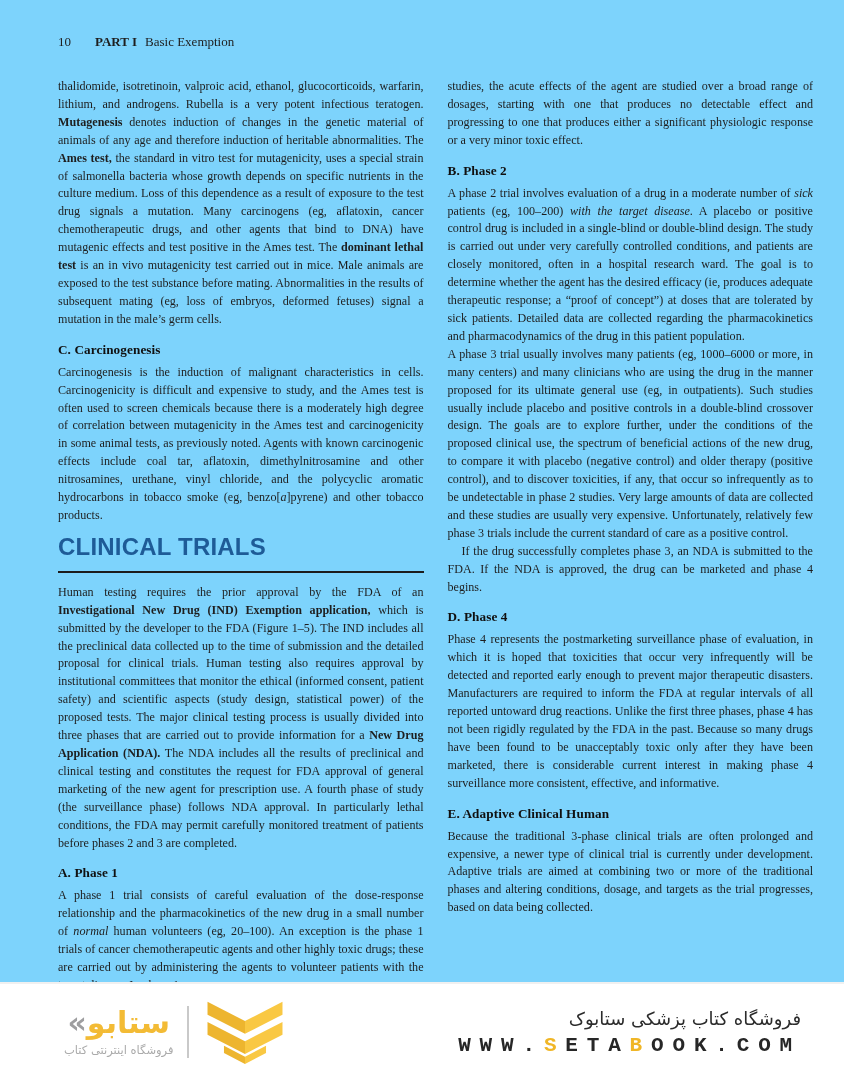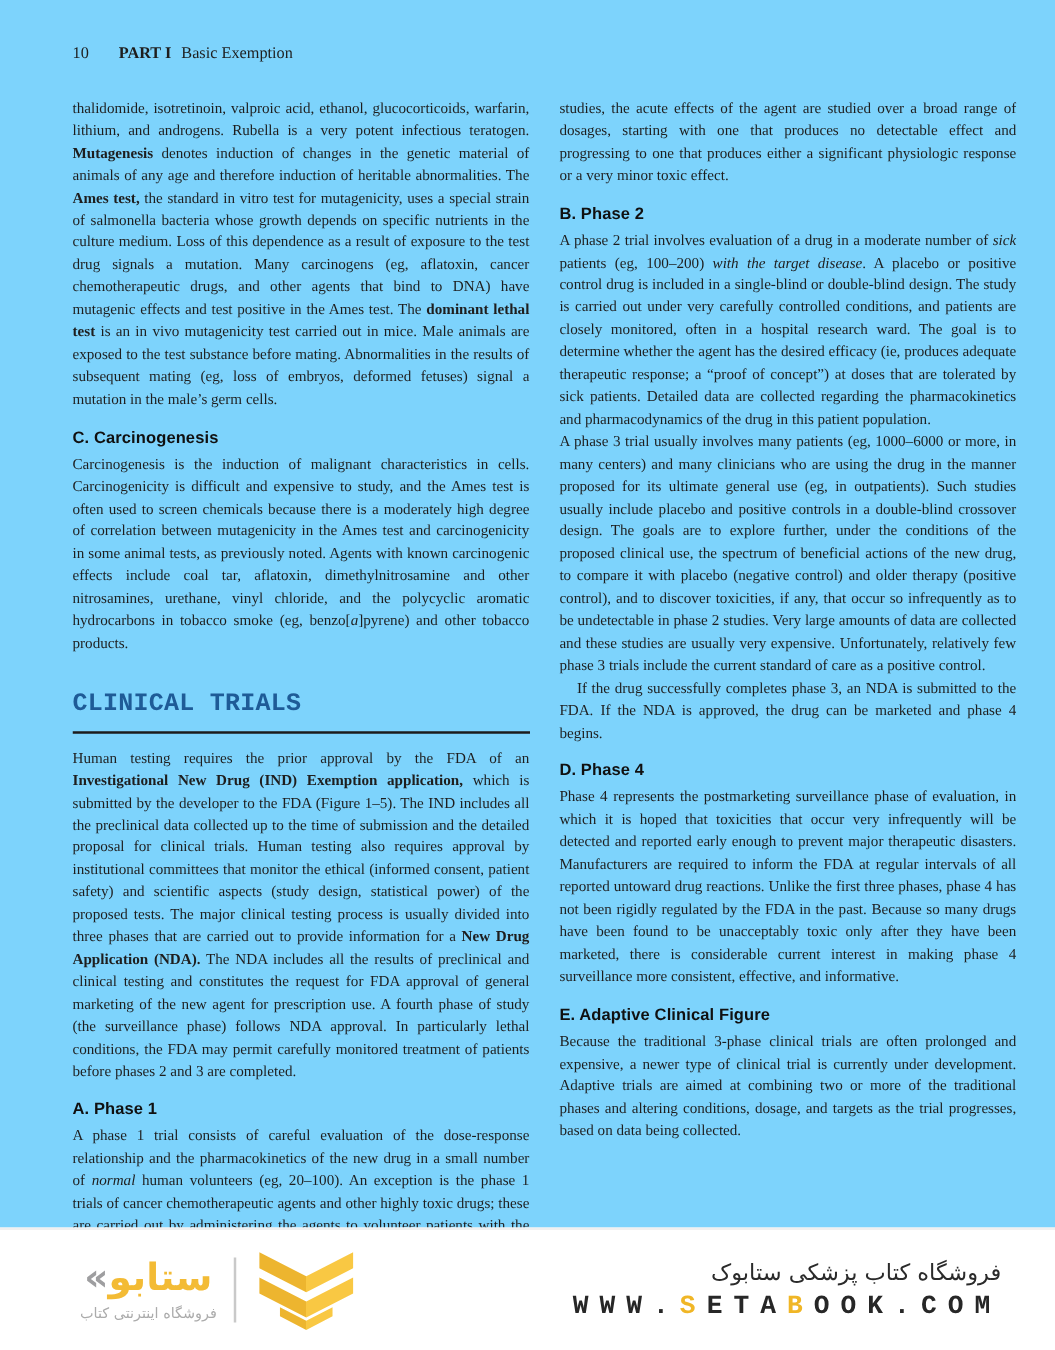--- a/index.html
+++ b/index.html
@@ -26,26 +26,26 @@
   .col p{
     margin:0;text-align:justify;font-size:12.1px;line-height:17.9px;
     hyphens:auto;-webkit-hyphens:auto;
   }
   .col p.indent{text-indent:14px;}
   .s-b{font-weight:700;}
   .s-i{font-style:italic;margin-top:13px;}
   .s-y{color:#f0b626;}
 
   h3.subhead{
-    font-family:Liberation Sans, sans-serif;font-weight:700;
+    font-family:Liberation Serif, serif;font-weight:700;
     font-size:13.2px;color:#101010;margin:13px 0 6px 0;letter-spacing:0.1px;
   }
   h2.bighead{
-    font-family:Liberation Mono, monospace;font-weight:700;
-    font-size:20px;color:#1e5b97;margin:28px 0 0 0;letter-spacing:0.2px;
+    font-family:Liberation Sans, sans-serif;font-weight:700;
+    font-size:24px;color:#1e5b97;margin:8px 0 0 0;letter-spacing:0.2px;
   }
   .rule{border-top:2px solid #1c1c1c;margin:10px 0 11px 0;height:0;}
 
   
   .footer{
     position:absolute;left:0;right:12px;bottom:0;height:98px;background:#fff;
     border-top:2px solid #f0f0f0;
     display:flex;align-items:center;justify-content:space-between;
     padding:0 54px 0 64px;box-sizing:border-box;
   }
@@ -99,21 +99,21 @@
     </div>
 
     <div class="col">
       <p><span>studies, the acute effects of the agent are studied over a broad range of dosages, starting with one that produces no detectable effect and progressing to one that produces either a significant physiologic response or a very minor toxic effect.</span></p>
       <h3 class="subhead">B. Phase 2</h3>
       <p><span>A phase 2 trial involves evaluation of a drug in a moderate number of </span><span class="s-i">sick</span><span> patients (eg, 100–200) </span><span class="s-i">with the target disease</span><span>. A placebo or positive control drug is included in a single-blind or double-blind design. The study is carried out under very carefully controlled conditions, and patients are closely monitored, often in a hospital research ward. The goal is to determine whether the agent has the desired efficacy (ie, produces adequate therapeutic response; a “proof of concept”) at doses that are tolerated by sick patients. Detailed data are collected regarding the pharmacokinetics and pharmacodynamics of the drug in this patient population.</span></p>
       <p><span>A phase 3 trial usually involves many patients (eg, 1000–6000 or more, in many centers) and many clinicians who are using the drug in the manner proposed for its ultimate general use (eg, in outpatients). Such studies usually include placebo and positive controls in a double-blind crossover design. The goals are to explore further, under the conditions of the proposed clinical use, the spectrum of beneficial actions of the new drug, to compare it with placebo (negative control) and older therapy (positive control), and to discover toxicities, if any, that occur so infrequently as to be undetectable in phase 2 studies. Very large amounts of data are collected and these studies are usually very expensive. Unfortunately, relatively few phase 3 trials include the current standard of care as a positive control.</span></p>
       <p class="indent"><span>If the drug successfully completes phase 3, an NDA is submitted to the FDA. If the NDA is approved, the drug can be marketed and phase 4 begins.</span></p>
       <h3 class="subhead">D. Phase 4</h3>
       <p><span>Phase 4 represents the postmarketing surveillance phase of evaluation, in which it is hoped that toxicities that occur very infrequently will be detected and reported early enough to prevent major therapeutic disasters. Manufacturers are required to inform the FDA at regular intervals of all reported untoward drug reactions. Unlike the first three phases, phase 4 has not been rigidly regulated by the FDA in the past. Because so many drugs have been found to be unacceptably toxic only after they have been marketed, there is considerable current interest in making phase 4 surveillance more consistent, effective, and informative.</span></p>
-      <h3 class="subhead">E. Adaptive Clinical Figure</h3>
+      <h3 class="subhead">E. Adaptive Clinical Human</h3>
       <p><span>Because the traditional 3-phase clinical trials are often prolonged and expensive, a newer type of clinical trial is currently under development. Adaptive trials are aimed at combining two or more of the traditional phases and altering conditions, dosage, and targets as the trial progresses, based on data being collected.</span></p>
     </div>
 
   </div>
 
   <div class="footer">
 
     <div class="logo-block">
       <div class="logo-texts">
         <div class="logo-word">

